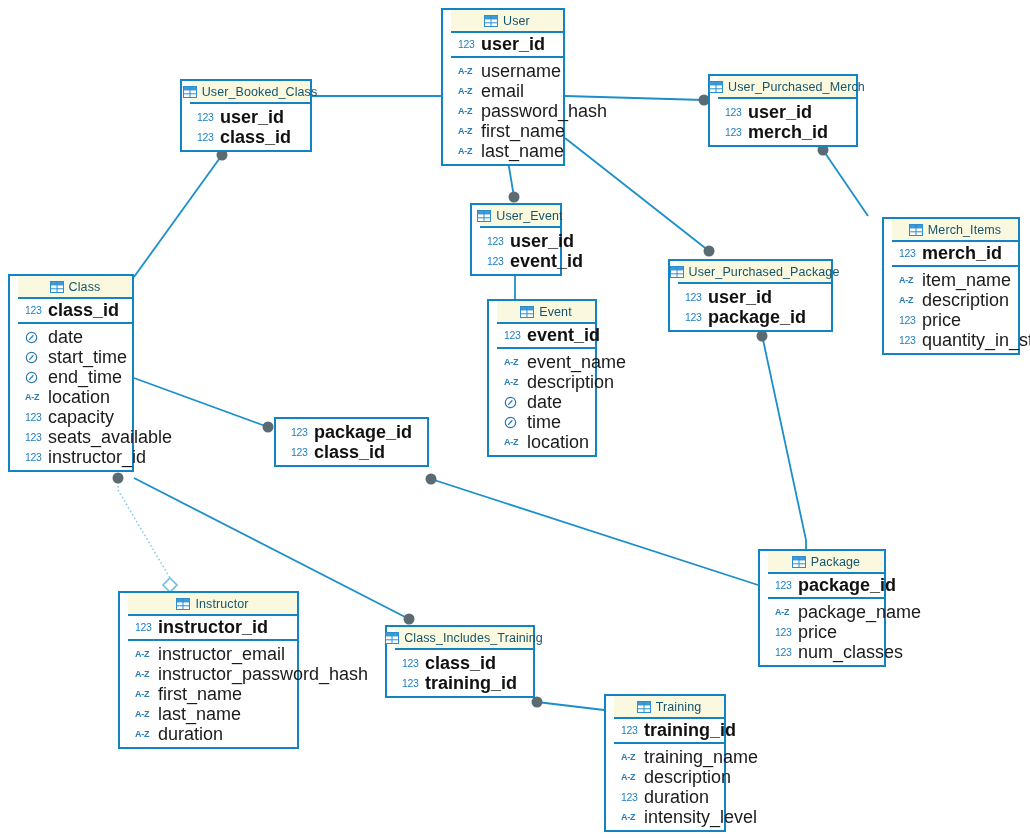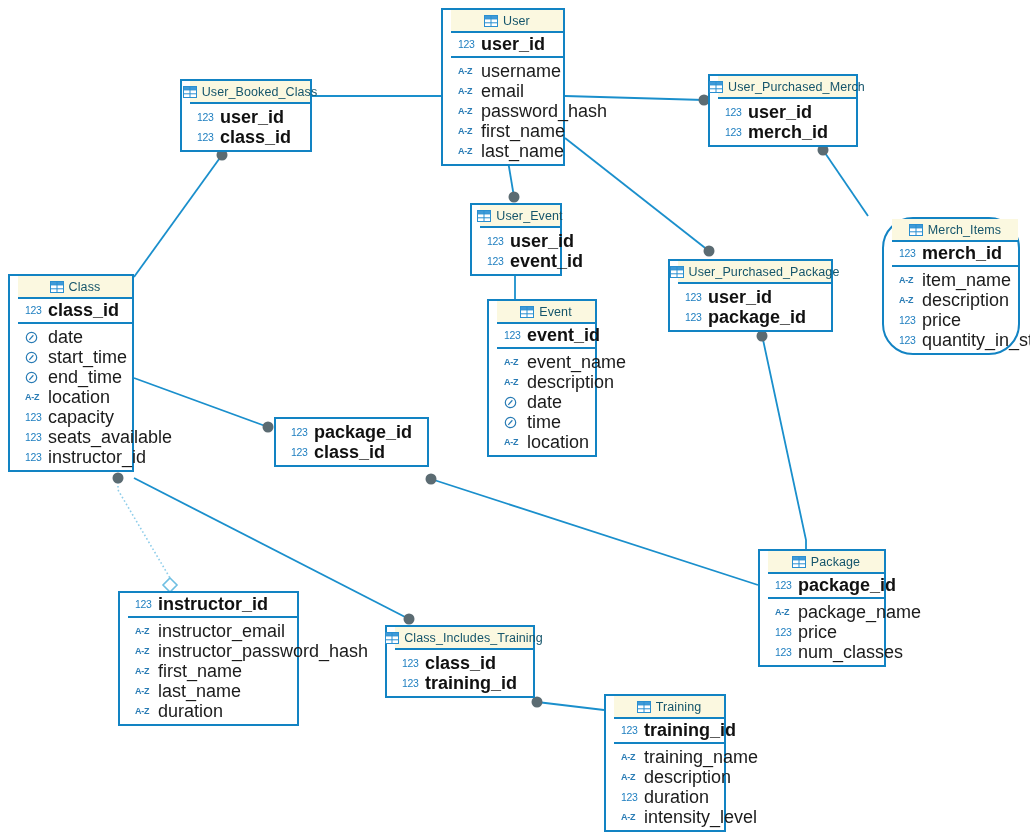--- a/index.html
+++ b/index.html
@@ -260,21 +260,21 @@
         <div class="attr pk">
           <span class="ticon num">123</span>
           <span class="aname">user_id</span>
         </div>
         <div class="attr pk">
           <span class="ticon num">123</span>
           <span class="aname">package_id</span>
         </div>
       </div>
     </div>
-    <div class="entity" style="left: 882px; top: 217px; width: 138px; border-radius: 31px;">
+    <div class="entity" style="left: 882px; top: 217px; width: 138px;">
       <div class="ent-header">
         <span class="tbl-icon">
           <svg viewBox="0 0 14 12" width="14" height="12">
             <rect x="0.5" y="0.5" width="13" height="11" fill="#ffffff" stroke="#2a8fd0"></rect>
             <rect x="0.5" y="0.5" width="13" height="3.4" fill="#3f9ad8" stroke="#2a8fd0"></rect>
             <line x1="7" y1="0.5" x2="7" y2="11.5" stroke="#2a8fd0"></line>
             <line x1="0.5" y1="7.8" x2="13.5" y2="7.8" stroke="#2a8fd0"></line>
           </svg>
         </span>
         <span class="ent-title">Merch_Items</span>
@@ -458,20 +458,31 @@
           <span class="ticon num">123</span>
           <span class="aname">price</span>
         </div>
         <div class="attr">
           <span class="ticon num">123</span>
           <span class="aname">num_classes</span>
         </div>
       </div>
     </div>
     <div class="entity" style="left: 118px; top: 591px; width: 181px;">
+      <div class="ent-header">
+        <span class="tbl-icon">
+          <svg viewBox="0 0 14 12" width="14" height="12">
+            <rect x="0.5" y="0.5" width="13" height="11" fill="#ffffff" stroke="#2a8fd0"></rect>
+            <rect x="0.5" y="0.5" width="13" height="3.4" fill="#3f9ad8" stroke="#2a8fd0"></rect>
+            <line x1="7" y1="0.5" x2="7" y2="11.5" stroke="#2a8fd0"></line>
+            <line x1="0.5" y1="7.8" x2="13.5" y2="7.8" stroke="#2a8fd0"></line>
+          </svg>
+        </span>
+        <span class="ent-title">Instructor</span>
+      </div>
       <div class="pk-section">
         <div class="attr pk">
           <span class="ticon num">123</span>
           <span class="aname">instructor_id</span>
         </div>
       </div>
       <div class="attr-section">
         <div class="attr">
           <span class="ticon str">A-Z</span>
           <span class="aname">instructor_email</span>

